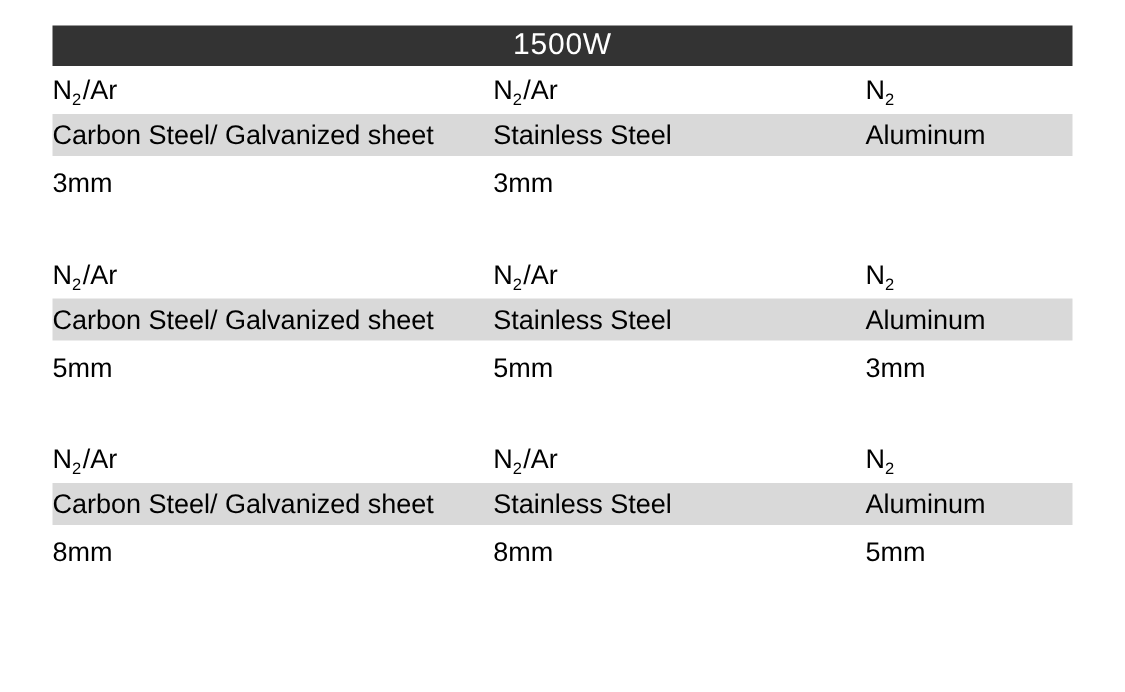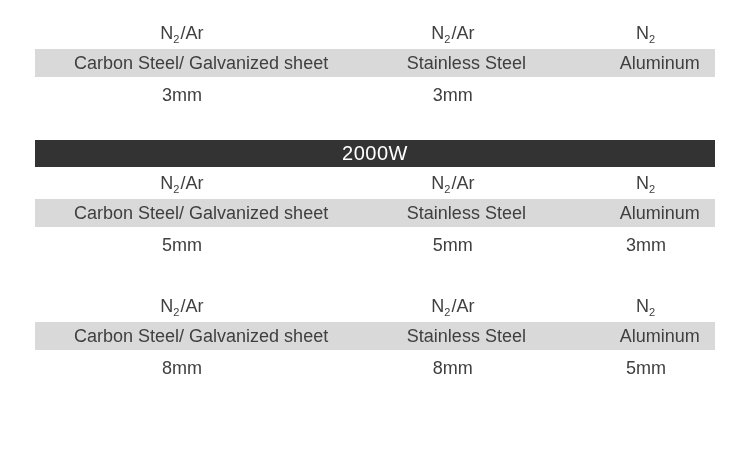--- a/index.html
+++ b/index.html
@@ -31,78 +31,76 @@
     color: #ffffff;
     font-size: 20px;
     text-align: center;
     letter-spacing: 0.5px;
   }
   .row {
     display: flex;
     width: 100%;
   }
   .cell {
-    text-align: center;
-    color: #404040;
+    color: #000000;
     font-size: 18px;
     white-space: nowrap;
   }
   .c1 { width: 43.2%; }
   .c2 { width: 36.5%; }
   .c3 { width: 20.3%; }
   .gas-row .cell {
     height: 32px;
     line-height: 32px;
   }
   .material-row {
     background: #d9d9d9;
   }
   .material-row .cell {
     height: 28px;
     line-height: 28px;
-    padding-left: 39px;
   }
   .thickness-row .cell {
     height: 36px;
     line-height: 36px;
   }
   .sub {
     font-size: 11px;
     position: relative;
     top: 4px;
     margin-right: 1px;
   }
 </style>
 </head>
 <body>
 
 <div class="canvas">
   <div class="table-wrap">
 
     <section class="power-section">
+      <div class="power-header">
+        <span>1500W</span>
+      </div>
       <div class="row gas-row">
         <div class="cell c1"><span>N</span><span class="sub">2</span><span>/Ar</span></div>
         <div class="cell c2"><span>N</span><span class="sub">2</span><span>/Ar</span></div>
         <div class="cell c3"><span>N</span><span class="sub">2</span><span></span></div>
       </div>
       <div class="row material-row">
         <div class="cell c1">Carbon Steel/ Galvanized sheet</div>
         <div class="cell c2">Stainless Steel</div>
         <div class="cell c3">Aluminum</div>
       </div>
       <div class="row thickness-row">
         <div class="cell c1">3mm</div>
         <div class="cell c2">3mm</div>
       </div>
     </section>
 
     <section class="power-section">
-      <div class="power-header">
-        <span>2000W</span>
-      </div>
       <div class="row gas-row">
         <div class="cell c1"><span>N</span><span class="sub">2</span><span>/Ar</span></div>
         <div class="cell c2"><span>N</span><span class="sub">2</span><span>/Ar</span></div>
         <div class="cell c3"><span>N</span><span class="sub">2</span><span></span></div>
       </div>
       <div class="row material-row">
         <div class="cell c1">Carbon Steel/ Galvanized sheet</div>
         <div class="cell c2">Stainless Steel</div>
         <div class="cell c3">Aluminum</div>
       </div>

